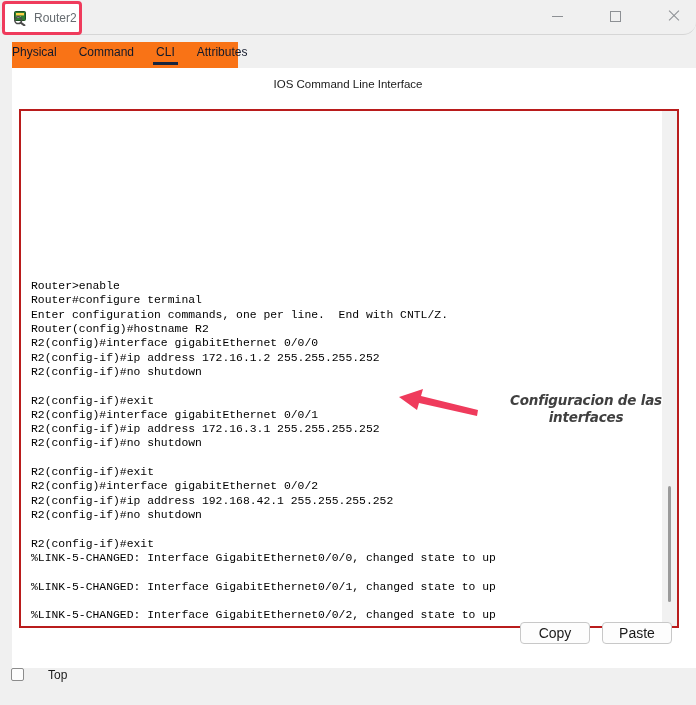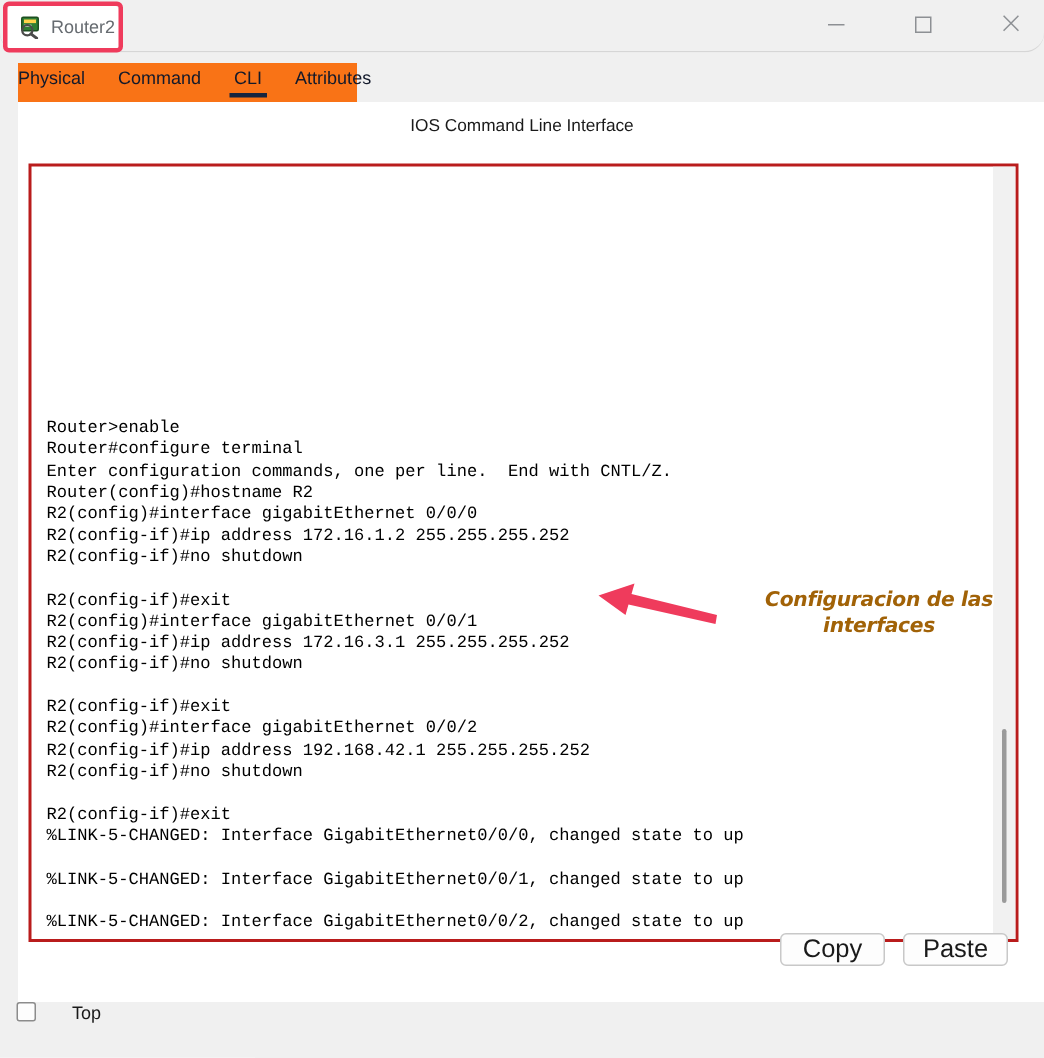--- a/index.html
+++ b/index.html
@@ -195,40 +195,40 @@
     pointer-events: none;
   }
   #annot-text {
     position: absolute;
     left: 486px; top: 392px;
     width: 200px;
     font-family: "DejaVu Sans", sans-serif;
     font-size: 13.5px;
     font-weight: bold;
     font-style: italic;
-    color: #a16207;
+    color: #404040;
     line-height: 17px;
     text-align: center;
     letter-spacing: -0.2px;
     text-shadow:
        1.3px 0 0 #ffffff, -1.3px 0 0 #ffffff,
        0 1.3px 0 #ffffff, 0 -1.3px 0 #ffffff,
        1px 1px 0 #ffffff, -1px 1px 0 #ffffff,
        1px -1px 0 #ffffff, -1px -1px 0 #ffffff;
   }
 
   
   .pbtn {
     position: absolute;
     height: 22px;
     width: 70px;
     background: #fdfdfd;
     border: 1px solid #c8c8c8;
     border-radius: 4px;
-    font-size: 17px;
+    font-size: 14px;
     color: #1a1a1a;
     display: flex;
     align-items: center;
     justify-content: center;
     box-sizing: border-box;
   }
   #btn-copy  { left: 508px; top: 554px; }
   #btn-paste { left: 590px; top: 554px; }
 
   

